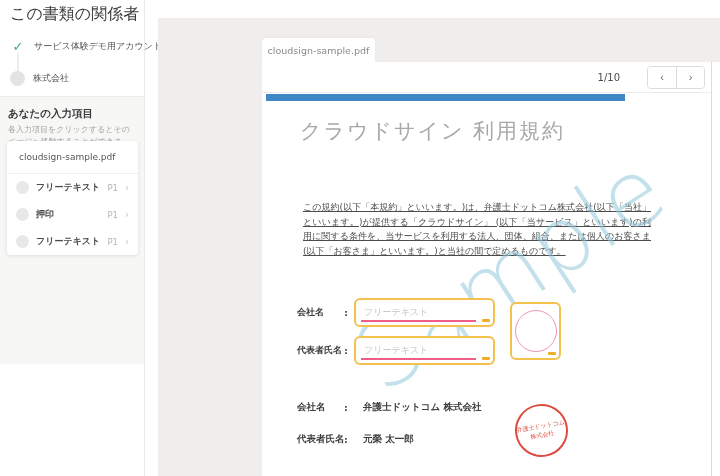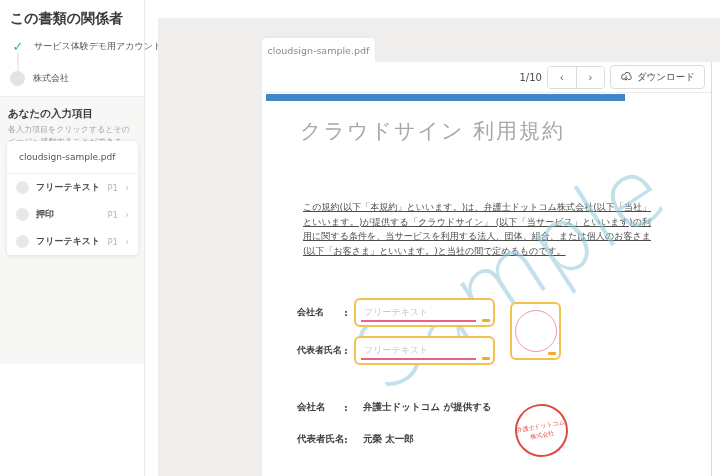--- a/index.html
+++ b/index.html
@@ -9,21 +9,21 @@
 
   
   .banner { position:absolute; left:145px; top:0; width:575px; height:18px;
             background:#2bb584; color:#fff; font-size:9px; font-weight:bold;
             line-height:18px; padding-left:9px; letter-spacing:.5px; white-space:nowrap; overflow:hidden; }
 
   
   .sidebar { position:absolute; left:0; top:0; width:145px; height:476px;
              background:#fff; border-right:1px solid #e9e9e9; }
   .sb-top { position:absolute; left:0; top:0; width:100%; height:96px; background:#fff; }
-  .sb-title { position:absolute; left:10px; top:10px; font-size:14px; font-weight:bold; color:#3a3a3a; }
+  .sb-title { position:absolute; left:10px; top:4px; font-size:16px; font-weight:normal; color:#3a3a3a; }
   .participant { position:absolute; left:10px; display:flex; align-items:center; gap:8px; height:16px; }
   .participant .p-name { font-size:9px; color:#555; white-space:nowrap; }
   .check-icon { width:16px; height:16px; display:flex; align-items:center; justify-content:center;
                 color:#2bb584; font-size:13px; font-weight:bold; }
   .pending-dot { width:15px; height:15px; border-radius:50%; background:#e3e3e3; flex:0 0 15px; }
   .connector { position:absolute; left:17px; top:53px; width:2px; height:19px; background:#ededed; }
 
   .sb-bottom { position:absolute; left:0; top:96px; width:100%; height:268px;
                background:#f7f7f6; border-top:1px solid #ececec; }
   .sb-bottom .sb-title2 { position:absolute; left:8px; top:10px; font-size:10.5px; font-weight:bold; color:#3a3a3a; }
@@ -37,21 +37,21 @@
   .item-label { flex:1; font-size:9px; font-weight:bold; color:#4a4a4a; white-space:nowrap; overflow:hidden; }
   .item-page { font-size:8.5px; color:#b5b5b5; }
   .item-chevron { font-size:10px; color:#c4c4c4; line-height:1; }
 
   
   .viewer-bg { position:absolute; left:158px; top:18px; width:562px; height:458px; background:#efeeed; }
   .tab { position:absolute; left:262px; top:38px; width:113px; height:24px; background:#fff;
          border-radius:4px 4px 0 0; font-size:9.5px; color:#8a8a8a; display:flex;
          align-items:center; justify-content:center; box-shadow:0 -1px 2px rgba(0,0,0,.03); }
   .toolbar { position:absolute; left:262px; top:62px; width:449px; height:30px; background:#fff;
-             display:flex; align-items:center; justify-content:flex-end; gap:5px; padding-right:6px; }
+             display:flex; align-items:center; justify-content:flex-end; gap:27px; padding-right:6px; }
   .page-indicator { font-size:10px; color:#4a4a4a; }
   .pager { display:flex; border:1px solid #dcdcdc; border-radius:4px; background:#fff; overflow:hidden; height:23px; }
   .pager button { width:28px; border:none; background:#fff; color:#6b6b6b; font-size:11px; cursor:pointer; line-height:21px; }
   .pager button + button { border-left:1px solid #dcdcdc; }
   .download-btn { display:flex; align-items:center; gap:5px; height:24px; padding:0 9px;
                   border:1px solid #dcdcdc; border-radius:4px; background:#fff;
                   font-size:9.5px; color:#4a4a4a; cursor:pointer; }
 
   .page { position:absolute; left:262px; top:92px; width:449px; height:384px; background:#fff;
           border-top:1px solid #ececec; overflow:hidden; }
@@ -145,28 +145,20 @@
     <div class="viewer-bg"></div>
 
     <div class="tab">cloudsign-sample.pdf</div>
 
     <div class="toolbar">
       <span class="page-indicator">1/10</span>
       <div class="pager">
         <button>‹</button>
         <button>›</button>
       </div>
-      <button class="download-btn">
-        <svg width="12" height="12" viewBox="0 0 24 24" fill="none" stroke="#555" stroke-width="2" stroke-linecap="round" stroke-linejoin="round">
-            <path d="M8 17a5 5 0 1 1 .9-9.92A6 6 0 0 1 20.6 9.6 4 4 0 0 1 18 17h-1"></path>
-            <path d="M12 10v8"></path>
-            <path d="M9 15l3 3 3-3"></path>
-          </svg>
-        <span>ダウンロード</span>
-      </button>
     </div>
 
     <div class="page">
       <div class="blue-bar"></div>
       <div class="doc-title">クラウドサイン 利用規約</div>
       <p class="doc-body">この規約(以下「本規約」といいます。)は、弁護士ドットコム株式会社(以下「当社」といいます。)が提供する「クラウドサイン」 (以下「当サービス」といいます)の利用に関する条件を、当サービスを利用する法人、団体、組合、または個人のお客さま(以下「お客さま」といいます。)と当社の間で定めるものです。</p>
       <div class="watermark">Sample</div>
 
       <div class="field-row" style="top:205px;">
         <span class="f-label">会社名</span>
@@ -189,21 +181,21 @@
       </div>
 
       <div class="stamp-box">
         <span class="stamp-circle"></span>
         <span class="gold-dash"></span>
       </div>
 
       <div class="sig-row" style="top:308px;">
         <span class="s-label">会社名</span>
         <span class="s-colon">:</span>
-        <span class="s-value">弁護士ドットコム が提供する</span>
+        <span class="s-value">弁護士ドットコム 株式会社</span>
       </div>
 
       <div class="sig-row" style="top:340px;">
         <span class="s-label">代表者氏名</span>
         <span class="s-colon">:</span>
         <span class="s-value">元榮 太一郎</span>
       </div>
 
       <div class="seal">
         <span>弁護士ドットコム</span>

